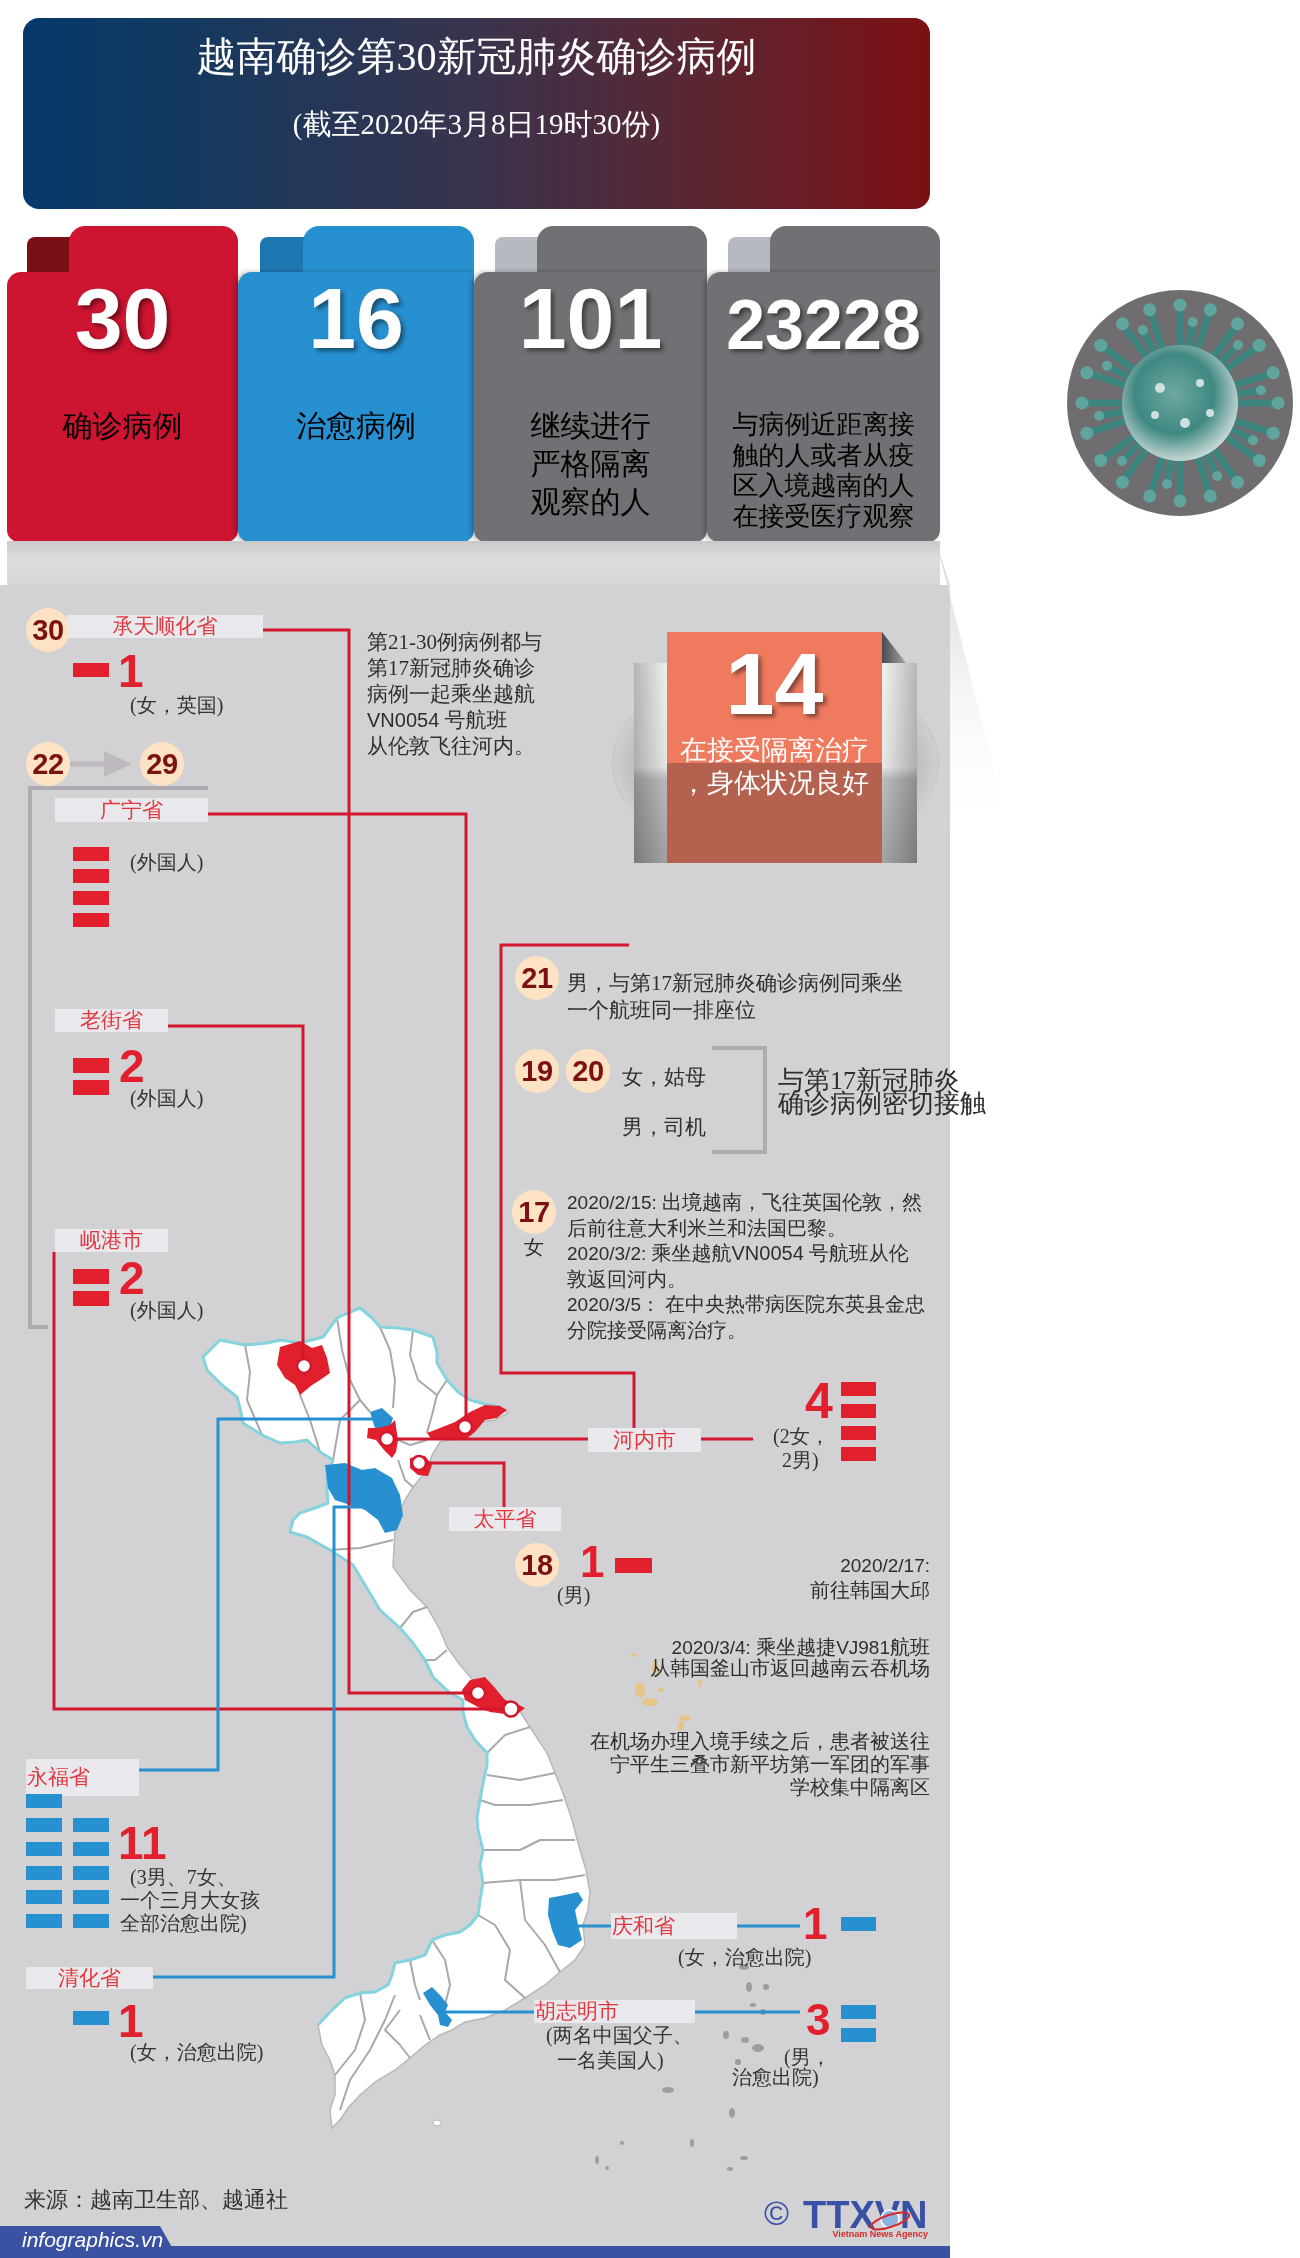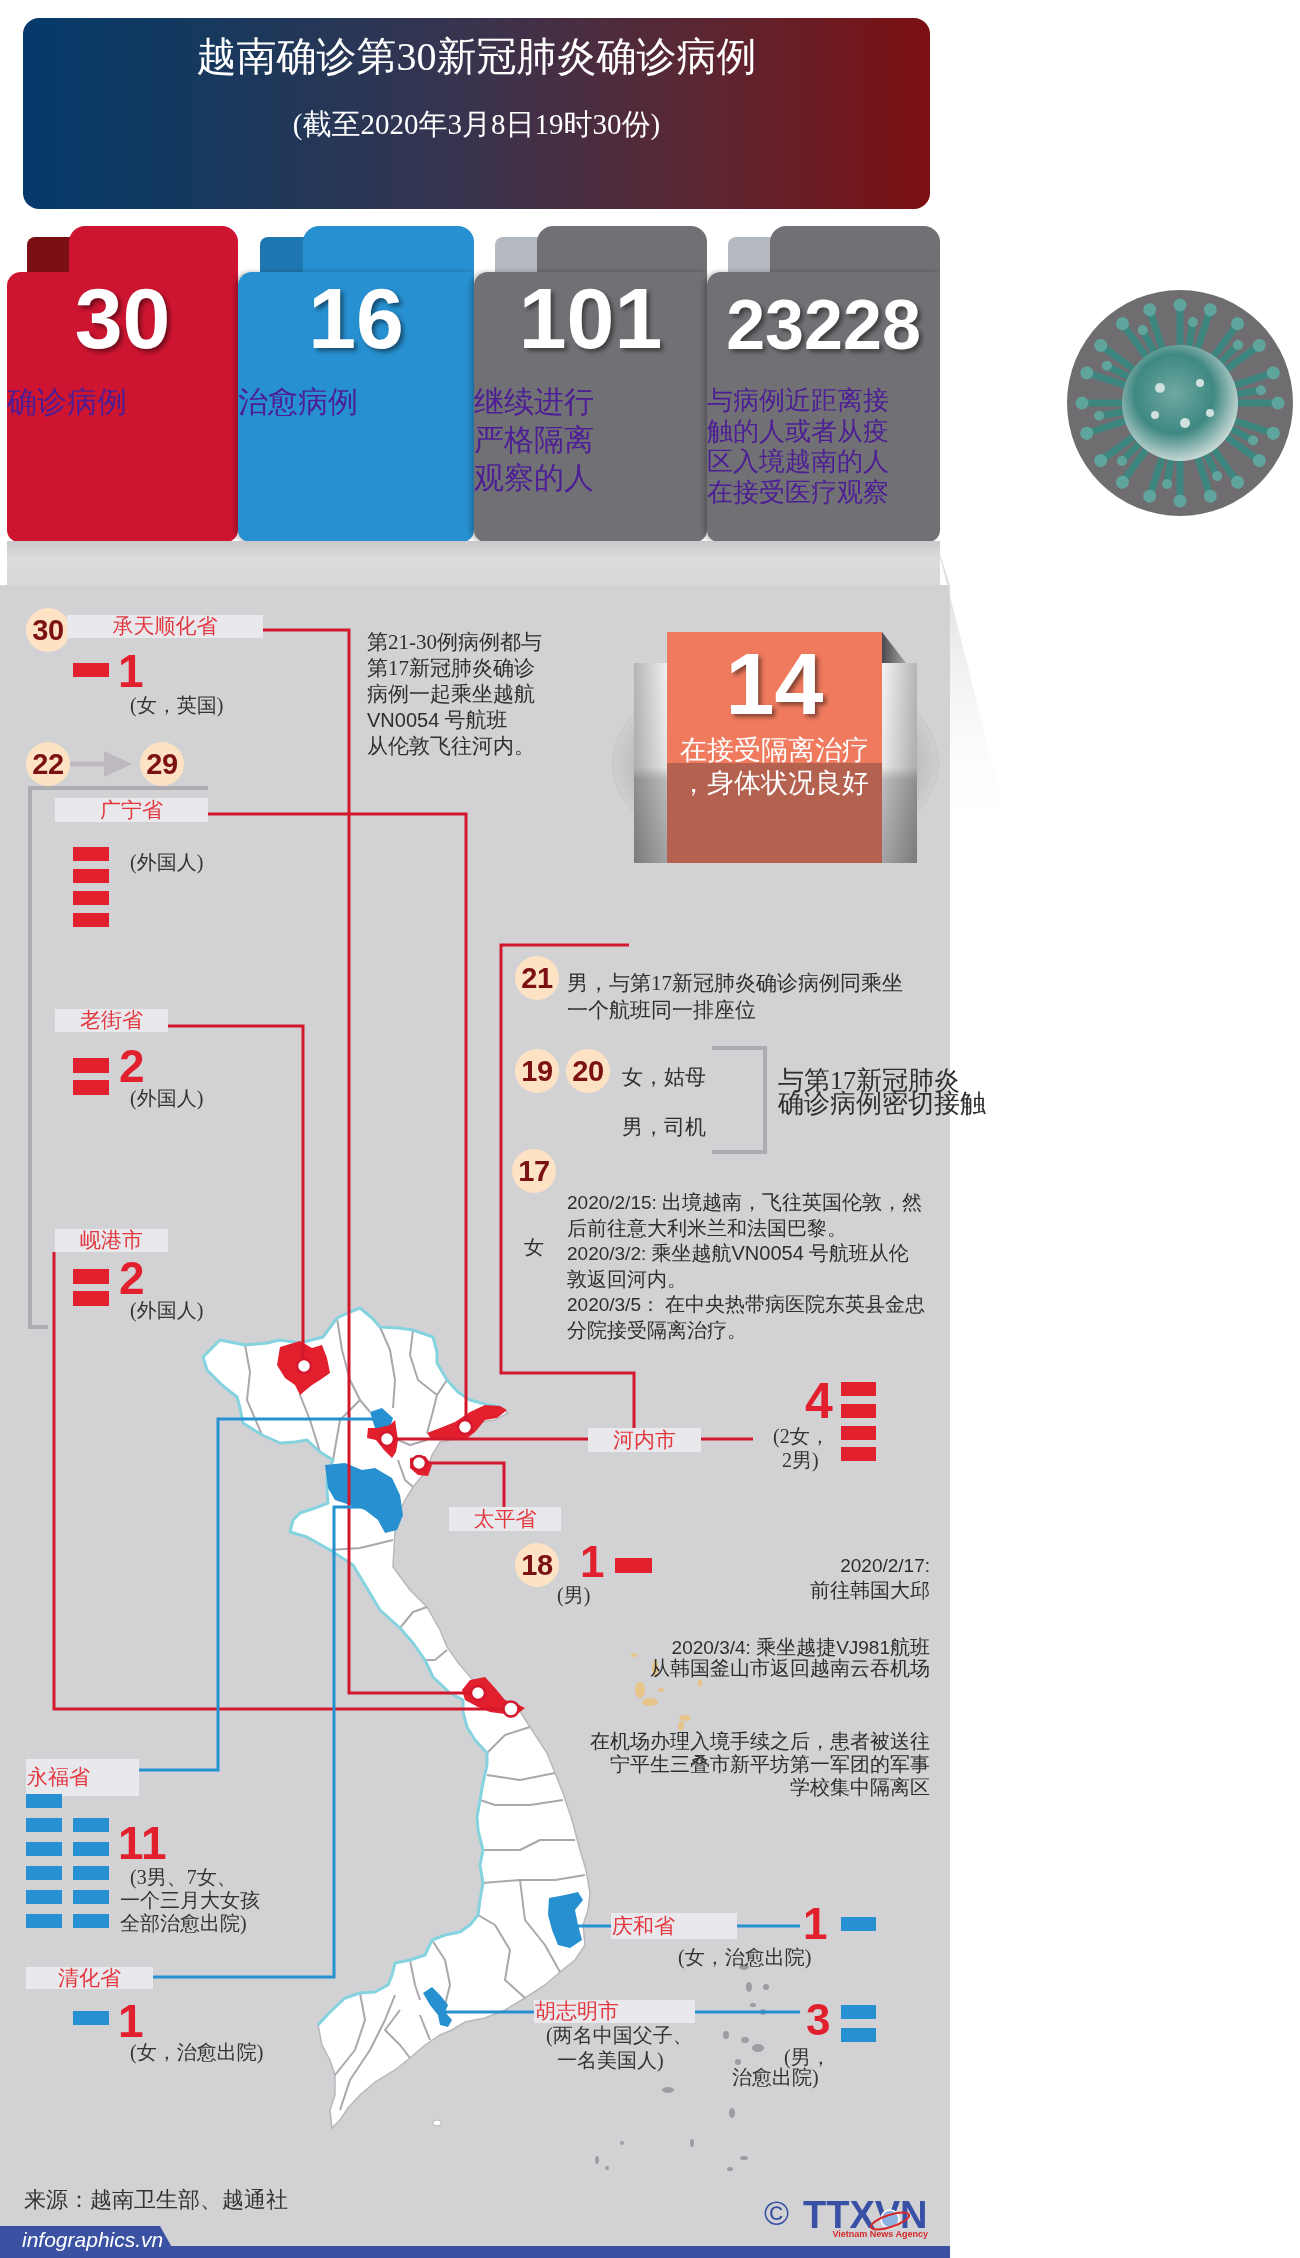--- a/index.html
+++ b/index.html
@@ -17,21 +17,21 @@
 
   
   .cp { position:absolute; }
   .card-top { border-radius:16px 16px 0 0; }
   .card-tab { border-radius:8px 0 0 0; }
   .card-body { border-radius:14px 0 12px 12px; }
   .card-body.sh { box-shadow:-3px 0 5px rgba(0,0,0,0.25); }
   .card-value { position:absolute; text-align:center; color:#fff; line-height:1; font-weight:bold;
                 font-family:"Liberation Sans","DejaVu Sans",sans-serif;
                 text-shadow:3px 3px 4px rgba(0,0,0,0.45); white-space:nowrap; }
-  .card-label { position:absolute; color:#4c1d95; white-space:nowrap; }
+  .card-label { position:absolute; text-align:center; color:#000000; white-space:nowrap;margin-top:24px; }
 
   
   .panel { position:absolute; left:0; top:585px; width:950px; height:1662px; background:#d2d2d4; }
   .panel-band { position:absolute; left:7px; top:541px; width:933px; height:44px;
                 background:linear-gradient(#c9c9cc,#dcdcde 40%,#d8d8da); }
 
   
   .circle { position:absolute; width:44px; height:44px; border-radius:50%; background:#fde3c4; color:#7b1113;
             font-family:"Liberation Sans","DejaVu Sans",sans-serif; font-weight:bold; font-size:29px;
             display:flex; align-items:center; justify-content:center; letter-spacing:-0.5px; }
@@ -472,21 +472,21 @@
 
 <div class="circle" style="left:515px;top:1049px">19</div>
 <div class="circle" style="left:566px;top:1049px">20</div>
 <div class="txt" style="left:622px;top:1064px">女，姑母</div>
 <div class="txt" style="left:622px;top:1114px">男，司机</div>
 <div class="txt" style="left:778px;top:1069px;font-size:26px;line-height:23px">
   <div style="height:23px">与第17新冠肺炎</div>
   <div style="height:23px">确诊病例密切接触</div>
 </div>
 
-<div class="circle" style="left:512px;top:1149px">17</div>
+<div class="circle" style="left:512px;top:1190px">17</div>
 <div class="txt" style="left:522px;top:1235px;width:24px;text-align:center;font-size:20px;line-height:24px">女</div>
 <div class="txt" style="left:567px;top:1190px;font-size:20px;line-height:25.5px">
   <div style="height:25.5px"><span class="date">2020/2/15: </span><span>出境越南，飞往英国伦敦，然</span></div>
   <div style="height:25.5px">后前往意大利米兰和法国巴黎。</div>
   <div style="height:25.5px"><span class="date">2020/3/2: </span><span>乘坐越航</span><span class="bold-code">VN0054</span><span> 号航班从伦</span></div>
   <div style="height:25.5px">敦返回河内。</div>
   <div style="height:25.5px"><span class="date">2020/3/5：</span><span> 在中央热带病医院东英县金忠</span></div>
   <div style="height:25.5px">分院接受隔离治疗。</div>
 </div>
 

